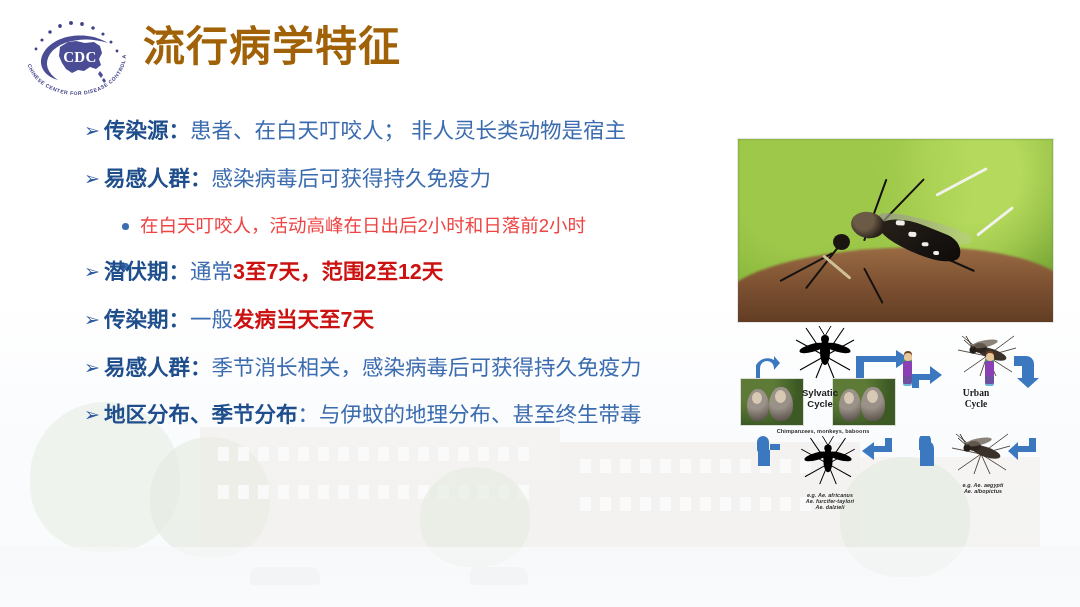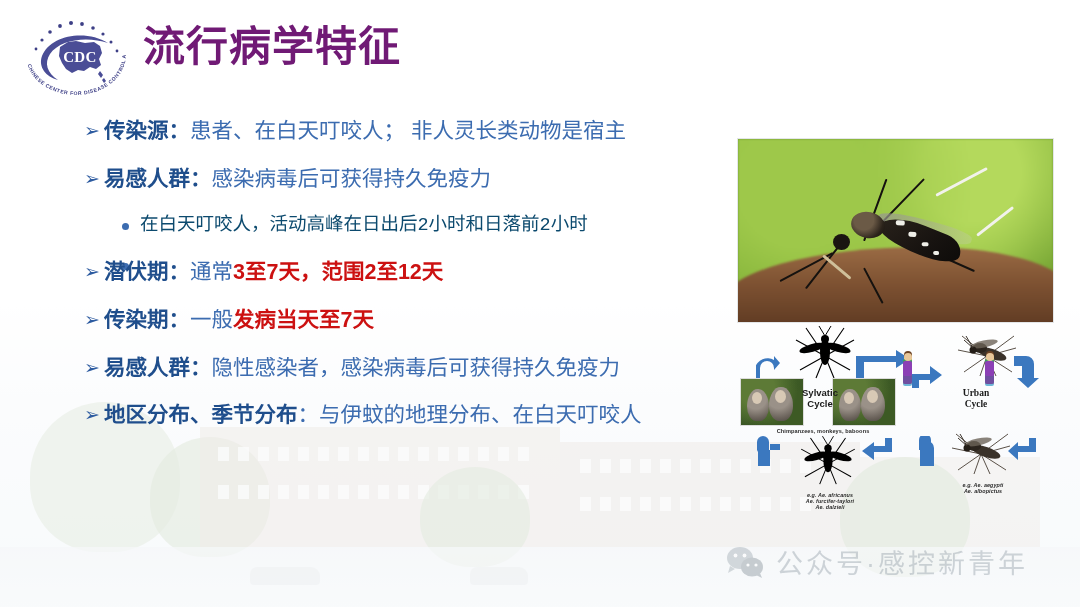--- a/index.html
+++ b/index.html
@@ -79,21 +79,21 @@
     top: 9px;
     width: 120px;
     height: 92px;
   }
   .page-title {
     position: absolute;
     left: 143px;
     top: 22px;
     font-size: 42px;
     font-weight: bold;
-    color: #701a75;
+    color: #a16207;
     letter-spacing: 1px;
     line-height: 1.2;
     white-space: nowrap;
     text-align: right;
   }
 
   
   .content {
     position: absolute;
     left: 84px;
@@ -129,23 +129,22 @@
   }
 
   .sublist { margin: 0 0 21px 0; padding: 0; }
   .bullet-l2 {
     position: relative;
     display: block;
     padding-left: 56px;
     margin-bottom: 16px;
     font-size: 18.5px;
     line-height: 1.3;
-    color: #0c4a6e;
+    color: #ef4444;
     white-space: nowrap;
-    font-family: Liberation Mono, monospace;
   }
   .bullet-l2 .marker-dot {
     position: absolute;
     left: 38px;
     top: 9px;
     width: 7px;
     height: 7px;
     border-radius: 50%;
     background: #3c6cb0;
   }
@@ -469,25 +468,25 @@
 
     <div class="bullet-l1">
       <span class="marker">➢</span><span class="lead">潜伏期：</span><span class="rest">通常</span><span class="hl">3至7天，范围2至12天</span>
     </div>
 
     <div class="bullet-l1">
       <span class="marker">➢</span><span class="lead">传染期：</span><span class="rest">一般</span><span class="hl">发病当天至7天</span>
     </div>
 
     <div class="bullet-l1">
-      <span class="marker">➢</span><span class="lead">易感人群：</span><span class="rest">隐性感染者，感染病毒后可获得持久免疫力</span>
+      <span class="marker">➢</span><span class="lead">易感人群：</span><span class="rest">季节消长相关，感染病毒后可获得持久免疫力</span>
     </div>
 
     <div class="bullet-l1" style="margin-bottom:0;">
-      <span class="marker">➢</span><span class="lead">地区分布、季节分布</span><span class="rest">：与伊蚊的地理分布、在白天叮咬人</span>
+      <span class="marker">➢</span><span class="lead">地区分布、季节分布</span><span class="rest">：与伊蚊的地理分布、甚至终生带毒</span>
     </div>
   </div>
 
   <div class="photo-mosquito">
     <div class="mq-bg"></div>
     <div class="mq-skin"></div>
 
     <div class="mq-leg" style="left:42%; top:52%; width:78px; transform:rotate(-46deg);"></div>
     <div class="mq-leg" style="left:40%; top:55%; width:66px; transform:rotate(-70deg);"></div>
     <div class="mq-leg w" style="left:63%; top:30%; width:58px; transform:rotate(-28deg); height:3px;"></div>
@@ -660,29 +659,14 @@
       <div>Ae. furcifer-taylori</div>
       <div>Ae. dalzieli</div>
     </div>
 
     <div class="dg-label dg-caption" style="left:186px; top:150px; width:110px;">
       <div>e.g. Ae. aegypti</div>
       <div>Ae. albopictus</div>
     </div>
   </div>
 
-  <div class="wechat-wm">
-    <div class="wechat-icon">
-      <svg viewBox="0 0 38 32" width="38" height="32" aria-hidden="true">
-        <ellipse cx="14" cy="12" rx="13" ry="11" fill="#9aa5ad"></ellipse>
-        <path d="M4,20 L2,27 L9,23 Z" fill="#9aa5ad"></path>
-        <circle cx="9.5" cy="9.5" r="1.9" fill="#ffffff"></circle>
-        <circle cx="18.5" cy="9.5" r="1.9" fill="#ffffff"></circle>
-        <ellipse cx="26" cy="21" rx="11" ry="9.5" fill="#7e8a93"></ellipse>
-        <path d="M34,27 L36,32 L30,29 Z" fill="#7e8a93"></path>
-        <circle cx="22" cy="19" r="1.6" fill="#ffffff"></circle>
-        <circle cx="30" cy="19" r="1.6" fill="#ffffff"></circle>
-      </svg>
-    </div>
-    <div class="wm-text">公众号·感控新青年</div>
-  </div>
 
 </div>
 
 </body></html>

